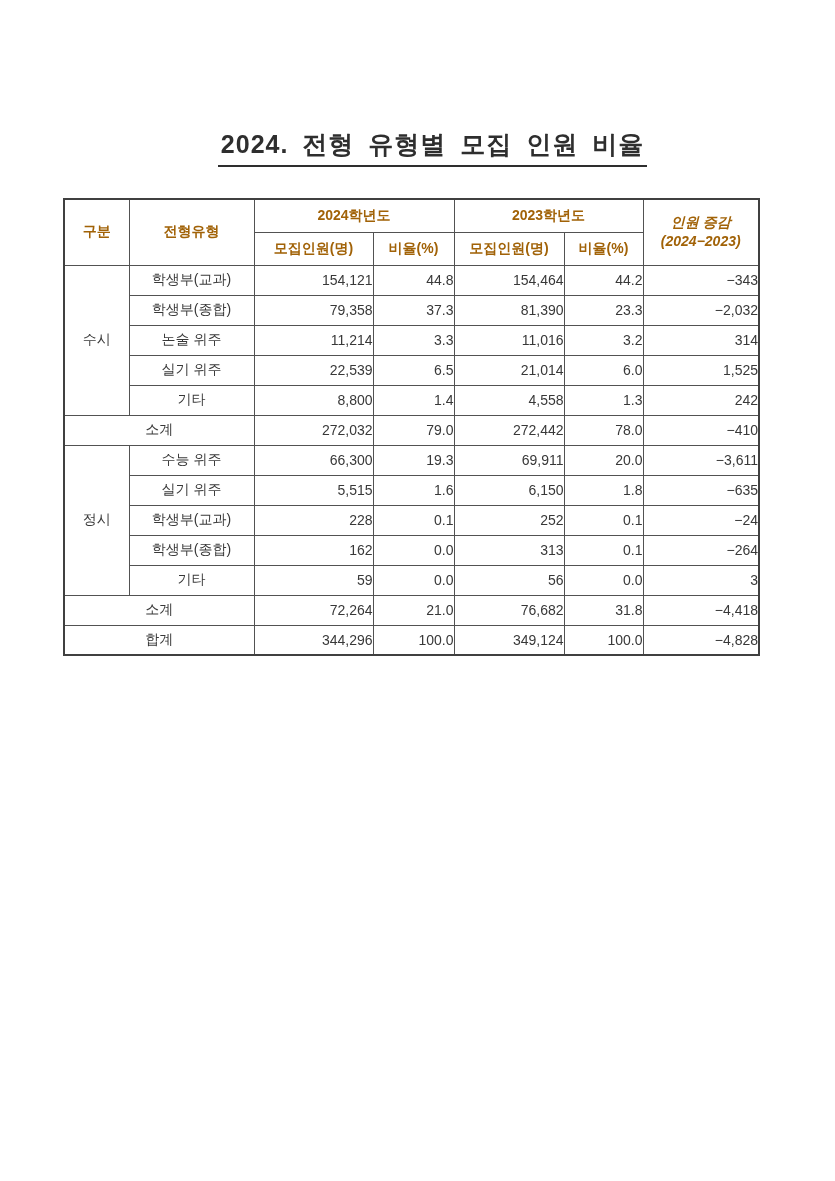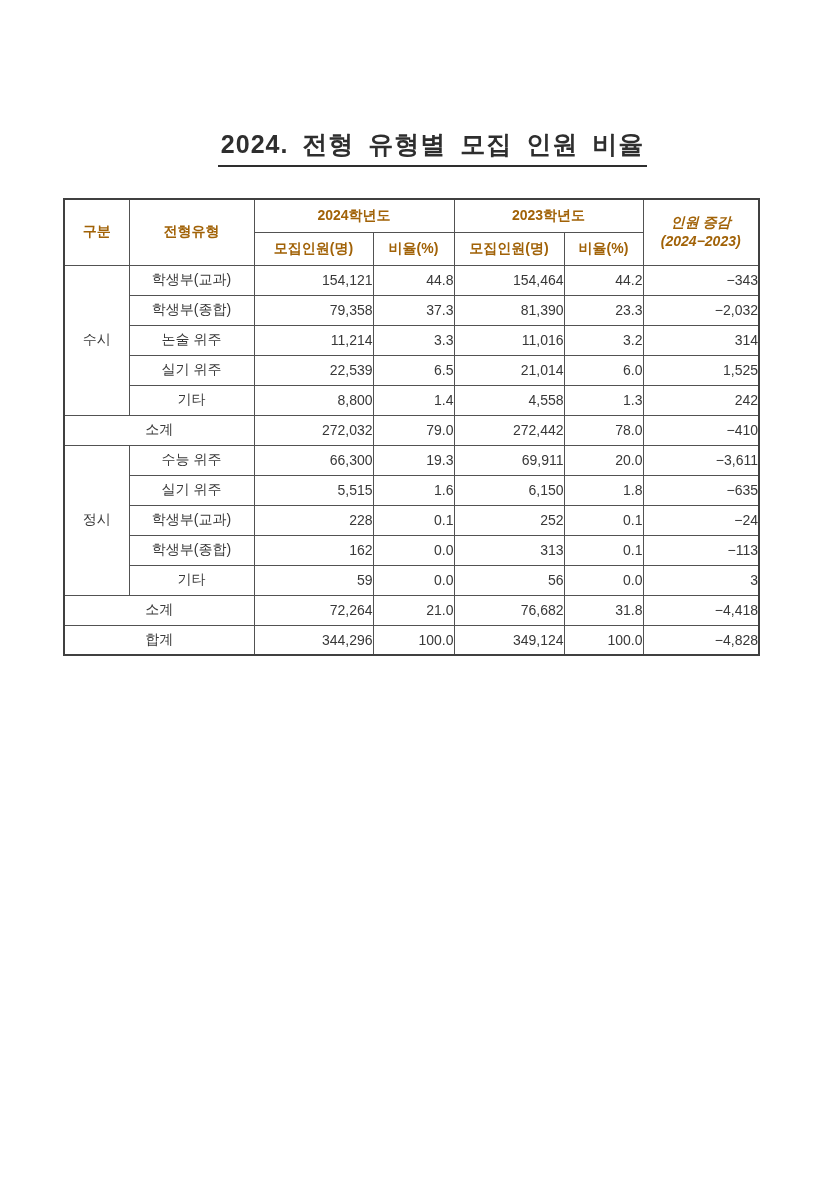--- a/index.html
+++ b/index.html
@@ -174,21 +174,21 @@
         <td class="num">252</td>
         <td class="num">0.1</td>
         <td class="num">−24</td>
       </tr>
       <tr class="drow">
         <td class="ctr">학생부(종합)</td>
         <td class="num">162</td>
         <td class="num">0.0</td>
         <td class="num">313</td>
         <td class="num">0.1</td>
-        <td class="num">−113</td>
+        <td class="num">−264</td>
       </tr>
       <tr class="drow">
         <td class="ctr">기타</td>
         <td class="num">59</td>
         <td class="num">0.0</td>
         <td class="num">56</td>
         <td class="num">0.0</td>
         <td class="num">3</td>
       </tr>
 

